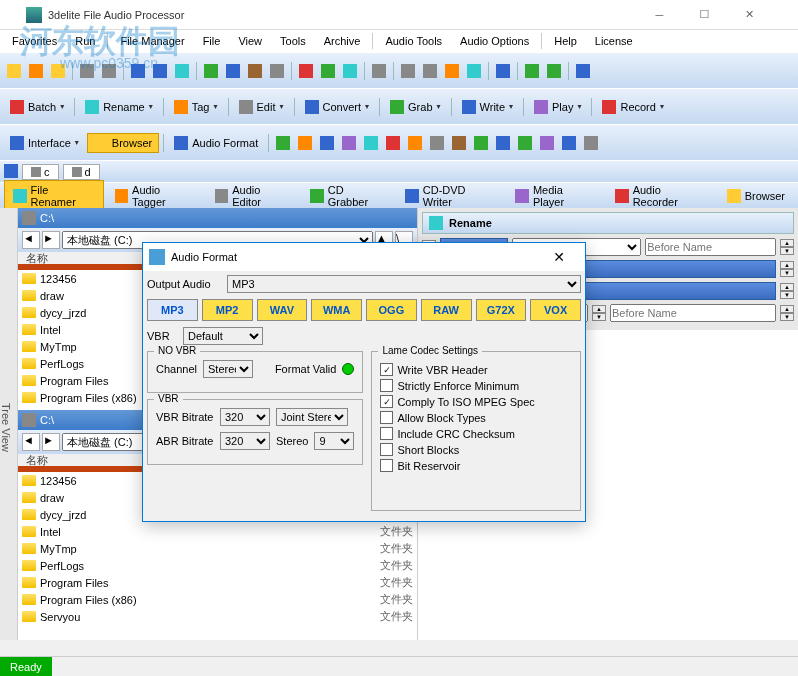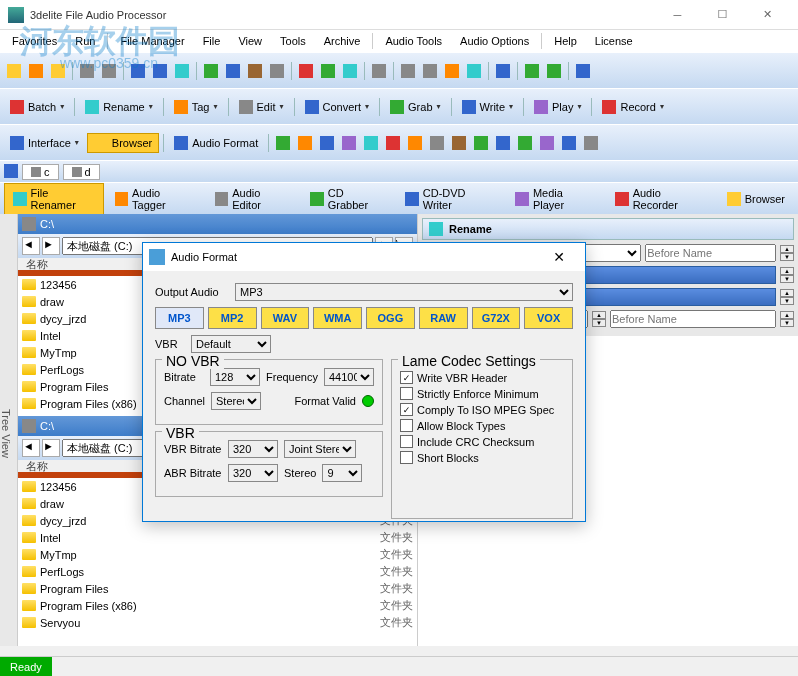--- a/index.html
+++ b/index.html
@@ -1,35 +1,35 @@
 <!DOCTYPE html>
 <html><head>
 <meta charset="utf-8">
 <style>
 * { box-sizing: border-box; margin: 0; padding: 0; font-family: "Segoe UI", Tahoma, sans-serif; font-size: 11px; }
 body { background: #f0f0f0; width: 798px; height: 676px; overflow: hidden; position: relative; }
 
-.titlebar { background: #fff; height: 30px; display: flex; align-items: center; padding: 0 8px; border-bottom: 1px solid #ddd; }
+.titlebar { background: #fff; height: 30px; display: flex; align-items: center; padding: 0 26px; border-bottom: 1px solid #ddd; }
 .titlebar .app-icon { width: 16px; height: 16px; background: linear-gradient(#4a9, #267); margin-right: 6px; }
 .titlebar .title { flex: 1; color: #333; }
 .titlebar .winbtns { display: flex; gap: 0; }
 .titlebar .winbtn { width: 45px; height: 30px; display: flex; align-items: center; justify-content: center; color: #666; cursor: pointer; }
 
 .menubar { background: #fff; height: 22px; display: flex; align-items: center; padding: 0 4px; gap: 2px; }
 .menubar .menu-item { padding: 2px 8px; cursor: pointer; }
 .menubar .sep { width: 1px; height: 16px; background: #ccc; margin: 0 2px; }
 
 .toolbar { background: linear-gradient(#e8f0fb, #c5d9f1); height: 36px; display: flex; align-items: center; padding: 0 4px; gap: 2px; border-top: 1px solid #fff; }
 .toolbar .tbtn { width: 20px; height: 20px; display: flex; align-items: center; justify-content: center; cursor: pointer; border-radius: 2px; }
 .toolbar .tsep { width: 1px; height: 18px; background: #9bb; margin: 0 2px; }
 .toolbar .tlabel { padding: 2px 6px; cursor: pointer; display: flex; align-items: center; gap: 4px; }
 .toolbar .tlabel.active { background: #ffcc33; border: 1px solid #c90; }
 .toolbar .tlabel .arrow { font-size: 8px; color: #333; }
 
-.tabstrip { background: linear-gradient(#e8f0fb, #c5d9f1); height: 32px; display: flex; align-items: center; padding: 0 4px; gap: 2px; border-top: 1px solid #fff; }
+.tabstrip { background: linear-gradient(#e8f0fb, #c5d9f1); height: 26px; display: flex; align-items: center; padding: 0 4px; gap: 2px; border-top: 1px solid #fff; }
 .tabstrip .tab { padding: 3px 8px; cursor: pointer; display: flex; align-items: center; gap: 4px; border: 1px solid transparent; }
 .tabstrip .tab.active { background: #ffcc33; border: 1px solid #c90; }
 .tabicon { width: 14px; height: 14px; display: inline-block; }
 
 .drivebar { background: linear-gradient(#e8f0fb, #c5d9f1); height: 22px; display: flex; align-items: center; padding: 0 4px; gap: 4px; border-top: 1px solid #fff; }
 .drivebtn { padding: 1px 8px; background: #fff; border: 1px solid #aaa; cursor: pointer; display: flex; align-items: center; gap: 3px; }
 
 .content { display: flex; height: 432px; background: #fff; }
 .treeview-handle { width: 18px; background: #e8e8e8; border-right: 1px solid #ccc; writing-mode: vertical-lr; text-align: center; padding-top: 6px; color: #555; cursor: pointer; }
 
@@ -57,29 +57,29 @@
 .rename-row select, .rename-row input { flex: 1; height: 18px; font-size: 11px; }
 .rename-row .ud { width: 14px; display: flex; flex-direction: column; }
 .rename-row .ud div { height: 8px; border: 1px solid #888; background: #eee; font-size: 6px; text-align: center; line-height: 6px; }
 
 
 .dialog { position: absolute; left: 142px; top: 242px; width: 444px; height: 280px; background: #f0f0f0; border: 1px solid #0078d7; box-shadow: 0 4px 16px rgba(0,0,0,0.25); z-index: 100; }
 .dialog .dtitle { background: #fff; height: 28px; display: flex; align-items: center; padding: 0 6px; }
 .dialog .dtitle .dicon { width: 16px; height: 16px; background: #4a9ed8; margin-right: 6px; }
 .dialog .dtitle .dtext { flex: 1; }
 .dialog .dtitle .dclose { width: 40px; height: 28px; text-align: center; line-height: 28px; cursor: pointer; font-size: 14px; }
-.dialog .dbody { padding: 12px; }
+.dialog .dbody { padding: 4px; }
 .dialog .drow { display: flex; align-items: center; gap: 6px; margin-bottom: 6px; }
 .dialog .drow label { min-width: 74px; }
 .dialog .drow select, .dialog .drow input { height: 18px; font-size: 11px; border: 1px solid #888; }
 .dialog .tabs { display: flex; gap: 4px; margin-bottom: 6px; }
 .dialog .tabs .dtab { flex: 1; text-align: center; padding: 4px 0; background: #fde047; border: 1px solid #888; cursor: pointer; font-weight: bold; color: #0055cc; }
 .dialog .tabs .dtab.active { background: #e0e8f8; }
 .dialog .group { border: 1px solid #aaa; padding: 8px; margin-bottom: 6px; position: relative; }
-.dialog .group .gtitle { position: absolute; top: -7px; left: 6px; background: #f0f0f0; padding: 0 4px; font-size: 14px; }
+.dialog .group .gtitle { position: absolute; top: -7px; left: 6px; background: #f0f0f0; padding: 0 4px; font-size: 10px; }
 .dialog .cols { display: flex; gap: 8px; }
 .dialog .col1 { flex: 0 0 200px; }
 .dialog .col2 { flex: 1; }
 .dialog .valid-dot { width: 12px; height: 12px; background: #0c0; border-radius: 50%; border: 1px solid #060; }
 .dialog .chkrow { display: flex; align-items: center; gap: 4px; margin: 3px 0; }
 .dialog .chkrow .cbox { width: 13px; height: 13px; border: 1px solid #666; background: #fff; display: flex; align-items: center; justify-content: center; font-size: 9px; color: #000; }
 
 .watermark { position: absolute; top: 20px; left: 20px; font-size: 32px; font-weight: bold; color: rgba(0,120,200,0.35); z-index: 200; pointer-events: none; font-family: "Microsoft YaHei", sans-serif; }
 .watermark2 { position: absolute; top: 55px; left: 60px; font-size: 14px; color: rgba(0,120,200,0.4); z-index: 200; pointer-events: none; }
 
@@ -567,26 +567,20 @@
       <div class="dtab">VOX</div>
     </div>
     <div class="drow">
       <label style="min-width:30px">VBR</label>
       <select style="width:80px"><option>Default</option></select>
     </div>
     <div class="cols">
       <div class="col1">
         <div class="group">
           <div class="gtitle">NO VBR</div>
-          <div class="drow">
-            <label style="min-width:40px">Bitrate</label>
-            <select style="width:50px"><option>128</option></select>
-            <label style="min-width:auto">Frequency</label>
-            <select style="width:50px"><option>44100</option></select>
-          </div>
           <div class="drow">
             <label style="min-width:40px">Channel</label>
             <select style="width:50px"><option>Stereo</option></select>
             <label style="min-width:auto;flex:1;text-align:right">Format Valid</label>
             <div class="valid-dot"></div>
           </div>
         </div>
         <div class="group">
           <div class="gtitle">VBR</div>
           <div class="drow">
@@ -623,20 +617,24 @@
                 <span>Allow Block Types</span>
               </div>
               <div class="chkrow">
                 <div class="cbox"></div>
                 <span>Include CRC Checksum</span>
               </div>
               <div class="chkrow">
                 <div class="cbox"></div>
                 <span>Short Blocks</span>
               </div>
+              <div class="chkrow">
+                <div class="cbox"></div>
+                <span>Bit Reservoir</span>
+              </div>
             </div>
         </div>
       </div>
     </div>
   </div>
 </div>
 
 <div class="statusbar">
   <div class="ready">Ready</div>
 </div>

